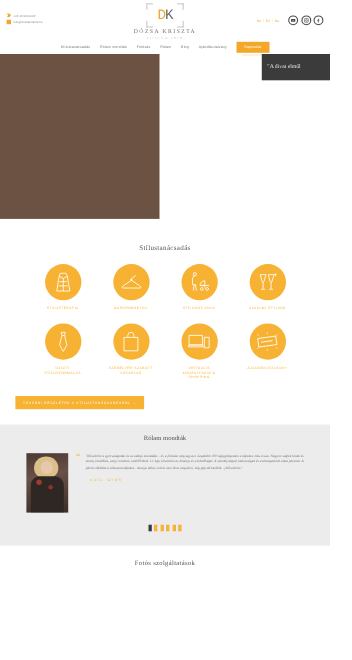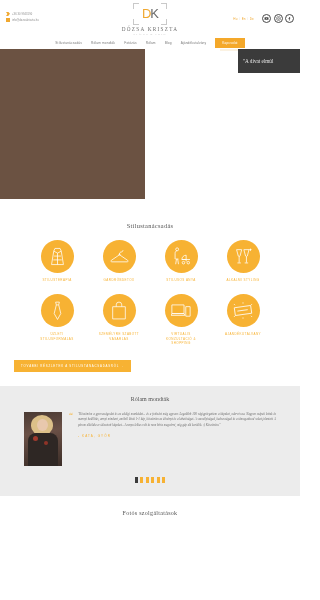--- a/index.html
+++ b/index.html
@@ -16,21 +16,21 @@
   .ci.mail{background:#f0a830;}
   .contact-txt{font-size:2.6px;color:#8a8a8a;letter-spacing:.1px;white-space:nowrap;}
 
   .logo-wrap{position:absolute;left:50%;top:3px;transform:translateX(-50%);text-align:center;width:90px;}
   .logo-mark{position:relative;width:34px;height:22px;margin:0 auto;}
   .logo-mark .corner{position:absolute;width:6px;height:6px;border:.6px solid #c9c9c9;}
   .logo-mark .c1{left:0;top:0;border-right:0;border-bottom:0;}
   .logo-mark .c2{right:0;top:0;border-left:0;border-bottom:0;}
   .logo-mark .c3{left:0;bottom:0;border-right:0;border-top:0;}
   .logo-mark .c4{right:0;bottom:0;border-left:0;border-top:0;}
-  .logo-mono{position:absolute;left:0;top:2px;width:100%;text-align:center;font-family:Liberation Sans, sans-serif;font-size:13px;color:#6b6b6b;line-height:17px;letter-spacing:-1px;}
+  .logo-mono{position:absolute;left:0;top:2px;width:100%;text-align:center;font-family:Liberation Mono, monospace;font-size:13px;color:#6b6b6b;line-height:17px;letter-spacing:-1px;}
   .logo-mono .g{color:#f0a830;}
   .logo-name{font-family:"Liberation Serif",serif;font-size:5.2px;letter-spacing:1.3px;color:#6f6f6f;margin-top:1px;}
   .logo-sub{font-family:"Liberation Serif",serif;font-size:2.6px;letter-spacing:1.1px;color:#b9b9b9;margin-top:1px;}
 
   .top-right{position:absolute;right:6px;top:14px;display:flex;align-items:center;gap:8px;}
   .langs{display:flex;align-items:center;gap:1.5px;font-size:3px;color:#f0a830;letter-spacing:.2px;}
   .langs .sep{color:#d8d8d8;}
   .socials{display:flex;gap:2.5px;}
   .soc{width:9px;height:9px;border-radius:50%;border:.8px solid #4a4a4a;display:flex;align-items:center;justify-content:center;}
   .soc svg{display:block;}

